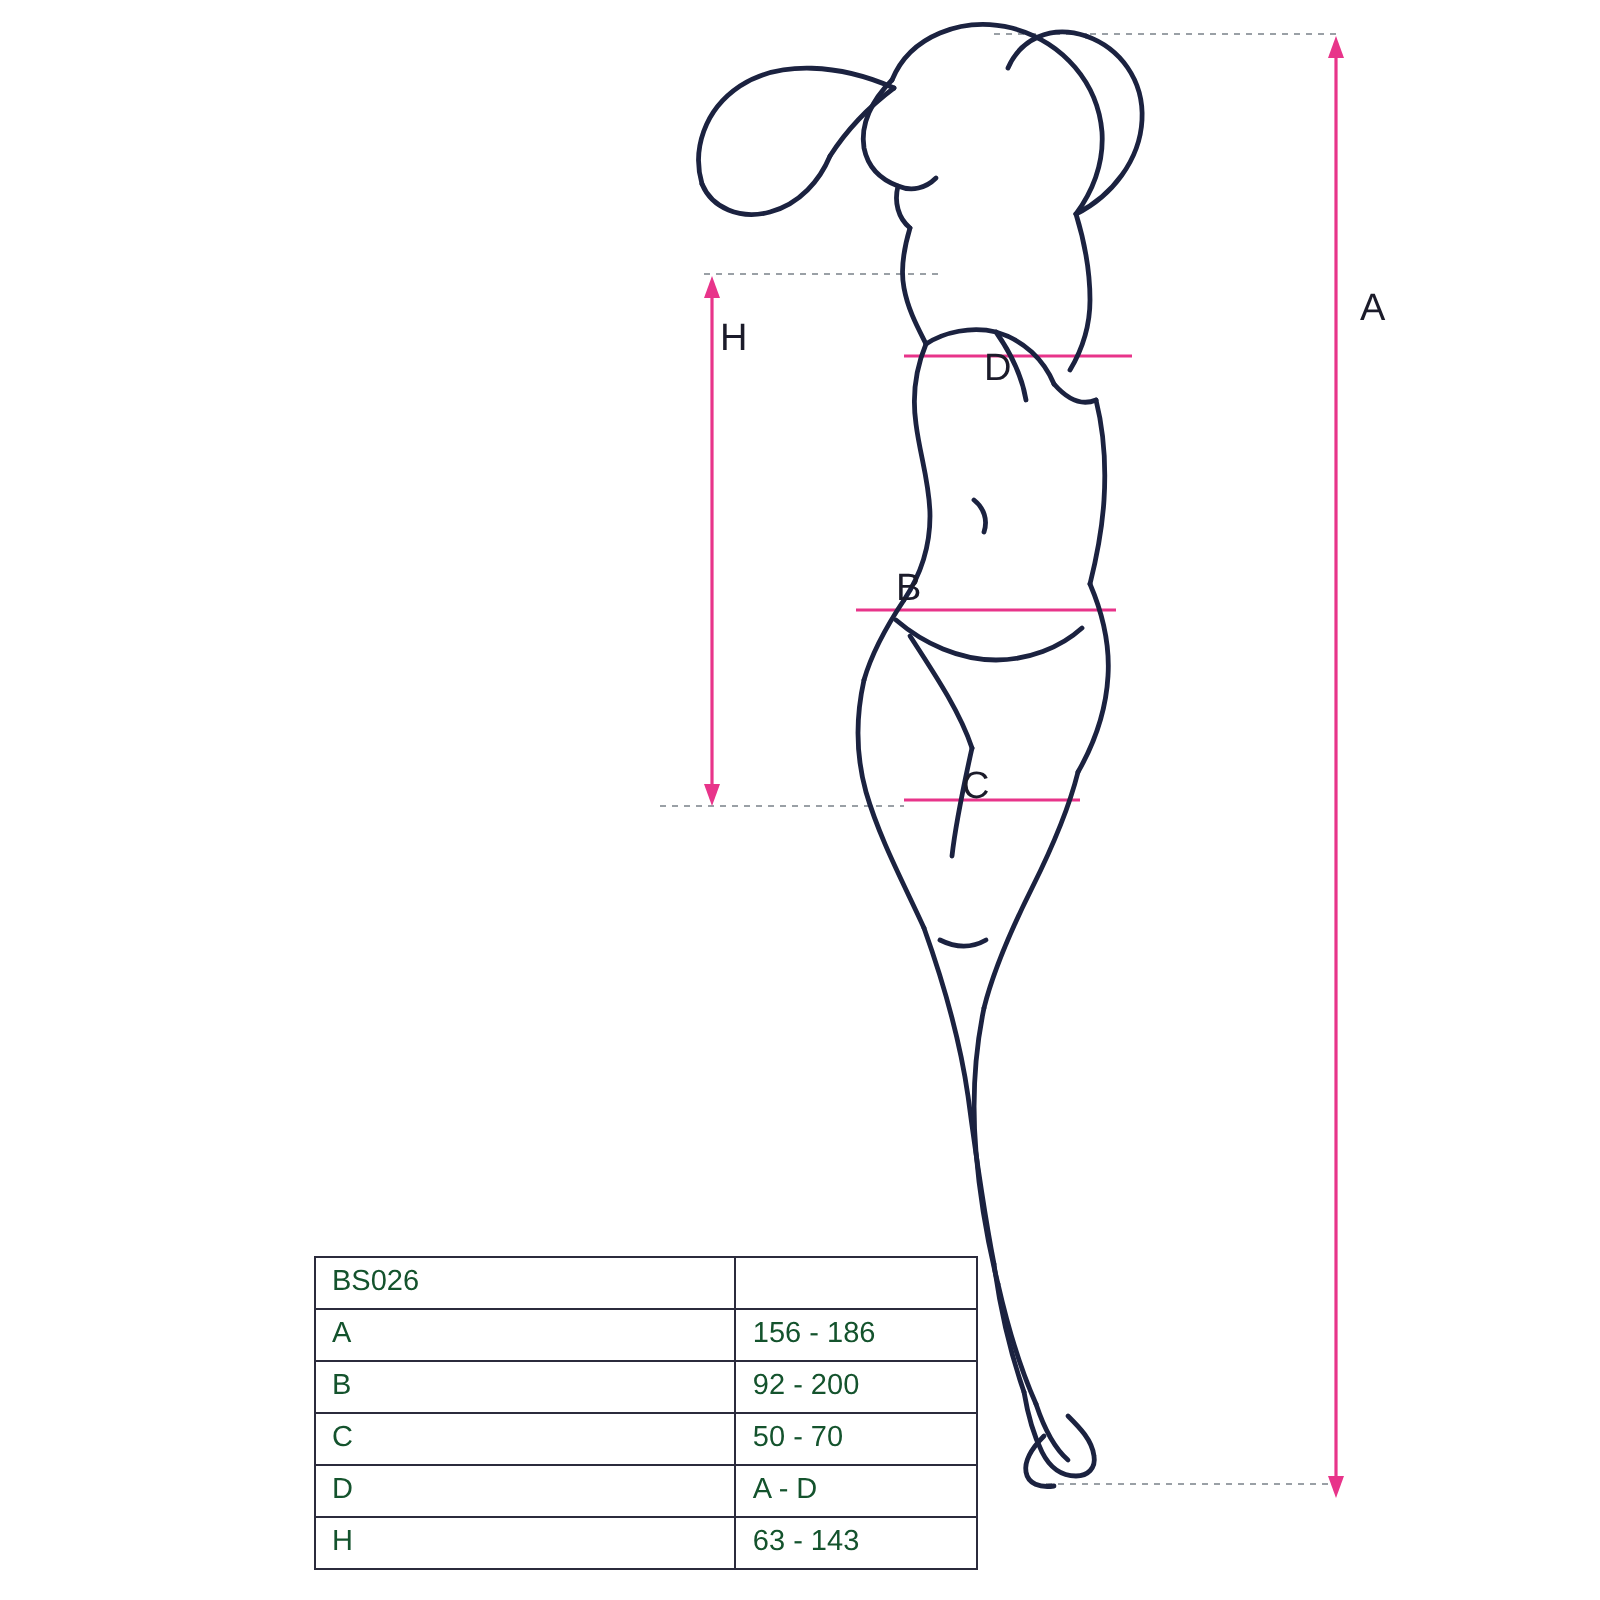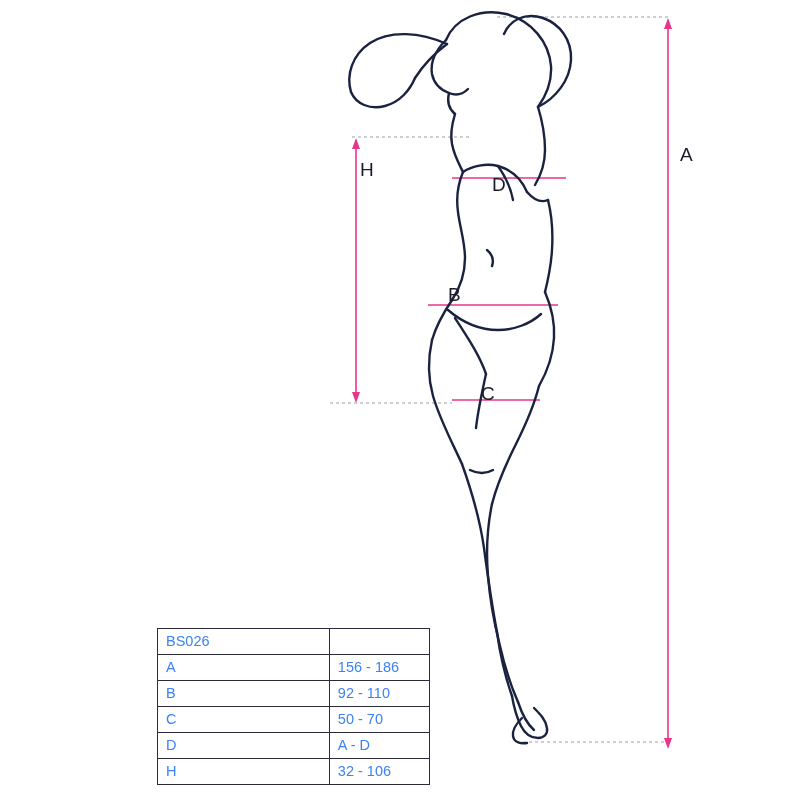--- a/index.html
+++ b/index.html
@@ -29,25 +29,25 @@
     font-family: "Liberation Sans", sans-serif;
     font-size: 19px;
     color: #1b1b2a;
     font-weight: 400;
     line-height: 1;
   }
   #size-table {
     position: absolute;
     left: 157px;
     top: 628px;
-    width: 273px;
+    width: 332px;
     border-collapse: collapse;
     font-family: "Liberation Sans", sans-serif;
     font-size: 14.5px;
-    color: #3b82f6;
+    color: #14532d;
   }
   #size-table td {
     border: 1px solid #2b2b3c;
     height: 25px;
     padding: 0 8px;
     line-height: 25px;
   }
   #size-table td.col-label {
     width: 215px;
     text-align: left;
@@ -156,30 +156,30 @@
       <tr class="header-row">
         <td class="col-label">BS026</td>
         <td class="col-value"></td>
       </tr>
       <tr>
         <td class="col-label">A</td>
         <td class="col-value">156 - 186</td>
       </tr>
       <tr>
         <td class="col-label">B</td>
-        <td class="col-value">92 - 110</td>
+        <td class="col-value">92 - 200</td>
       </tr>
       <tr>
         <td class="col-label">C</td>
         <td class="col-value">50 - 70</td>
       </tr>
       <tr>
         <td class="col-label">D</td>
         <td class="col-value">A - D</td>
       </tr>
       <tr>
         <td class="col-label">H</td>
-        <td class="col-value">32 - 106</td>
+        <td class="col-value">63 - 143</td>
       </tr>
     </tbody>
   </table>
 
 </div>
 
 </body></html>

